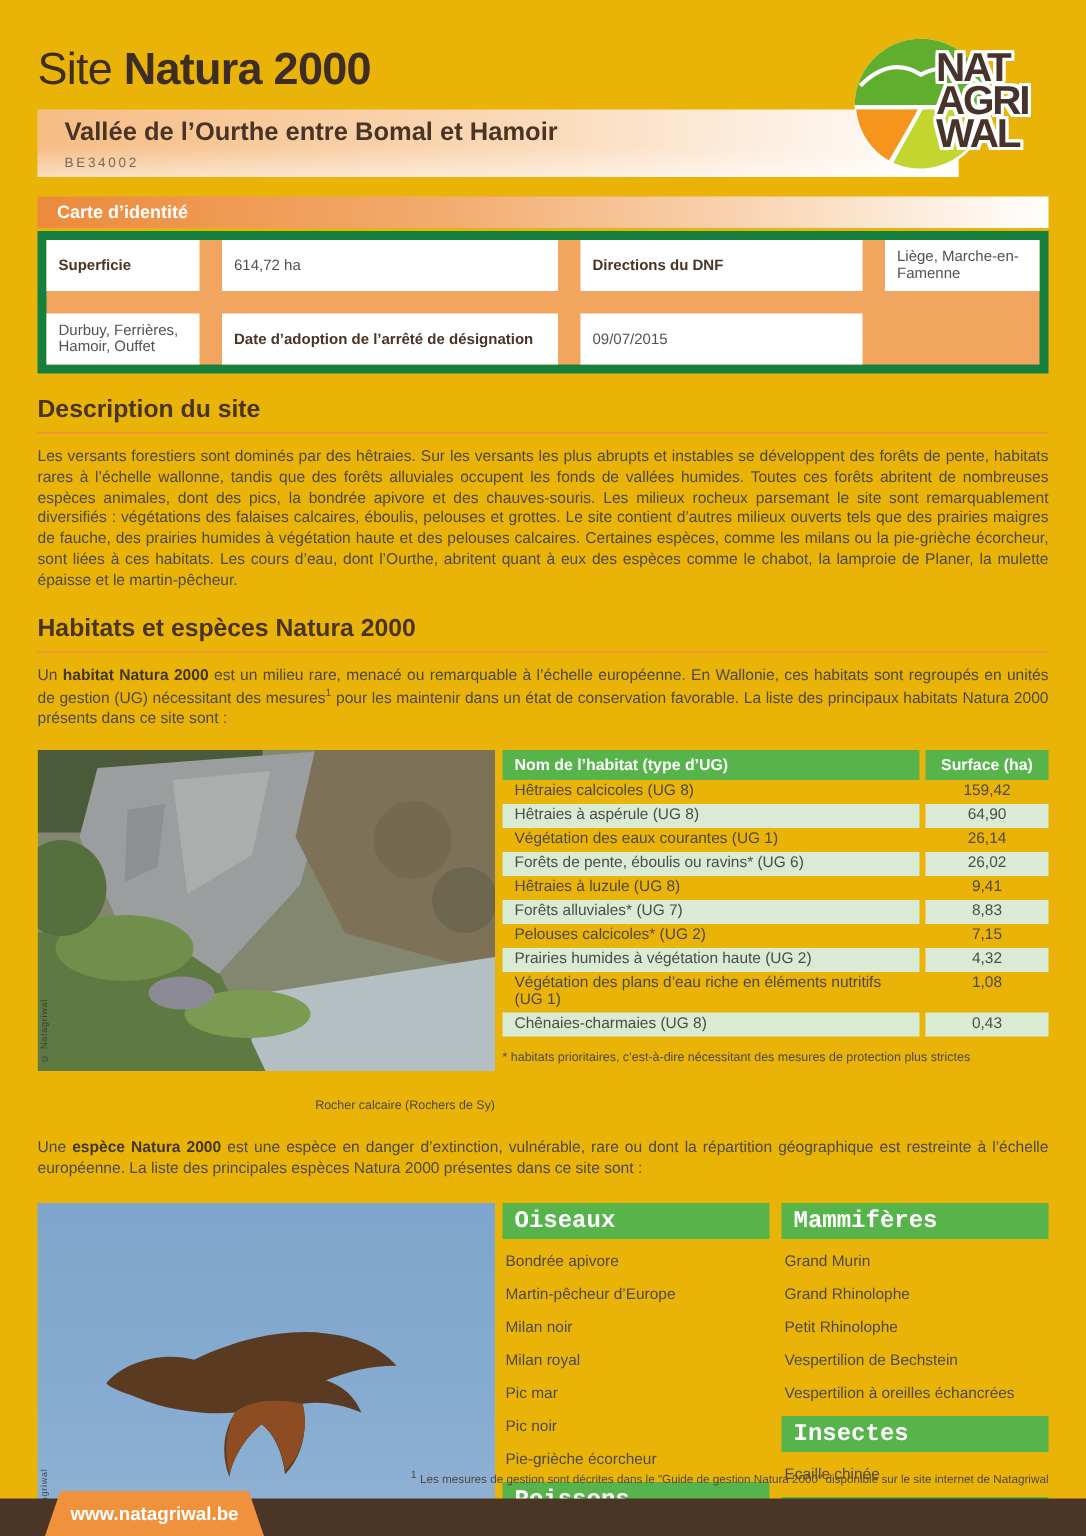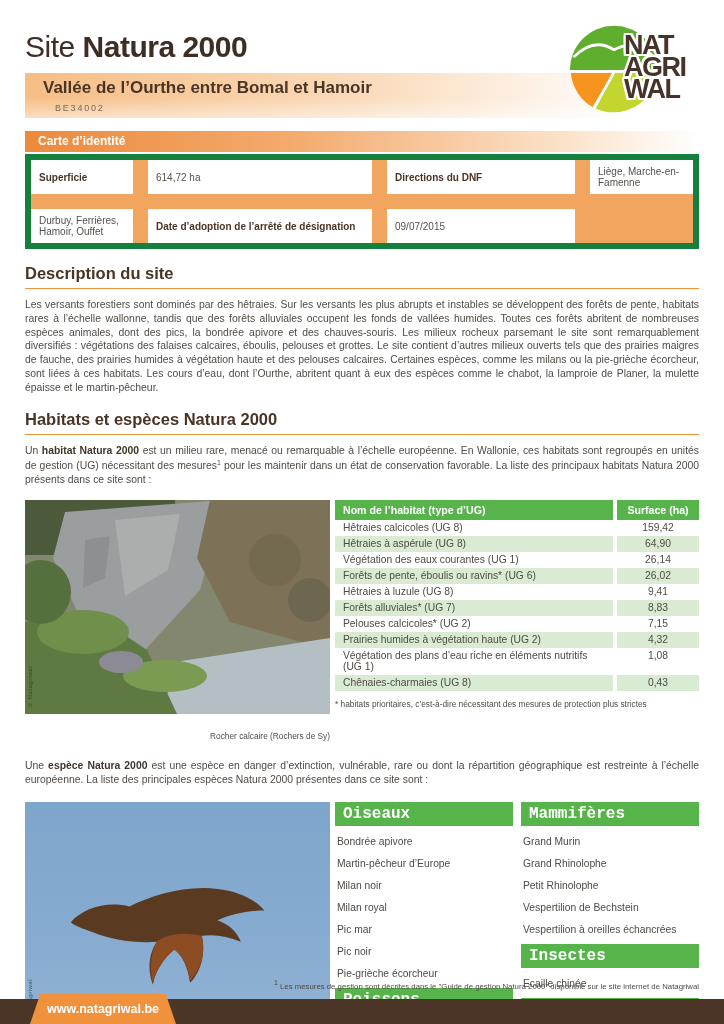--- a/index.html
+++ b/index.html
@@ -1,28 +1,28 @@
 <!DOCTYPE html>
 <html><head>
 <meta charset="utf-8">
 <style>
   * { margin:0; padding:0; box-sizing:border-box; }
   body { background:#888; font-family:"Liberation Sans", sans-serif; }
-  .page { position:relative; width:724px; height:1024px; background:#ffffff; margin:0 auto; overflow:hidden; }
+  .page { position:relative; width:724px; height:1024px; background:#eab308; margin:0 auto; overflow:hidden; }
   .content { padding:0 25px; }
 
   
   .title { margin-top:30px; font-size:30px; color:#3e2d23; letter-spacing:-0.5px; }
   .title .t-light { font-weight:400; }
   .title .t-bold { font-weight:700; }
   .band { margin-top:9px; width:614px; padding:5px 0 5px 18px;
           background:linear-gradient(180deg, rgba(255,255,255,0) 55%, rgba(255,255,255,0.5)),
                      linear-gradient(90deg,#f6bd85 0%,#fadbbb 55%,#ffffff 100%); }
   .band-title { font-size:17px; font-weight:700; color:#4a3425; }
-  .band-code { margin-top:5px; font-size:9px; letter-spacing:1.8px; color:#7a685a;margin-left:12px; }
+  .band-code { margin-top:5px; font-size:9px; letter-spacing:1.8px; color:#7a685a; }
 
   .logo { position:absolute; top:24px; right:10px; width:146px; height:94px; }
   .logo svg.circle { position:absolute; left:0; top:0; }
   .logo-text { position:absolute; left:56px; top:10px; font-weight:700; font-size:27px; line-height:0.82;
                color:#46332a; letter-spacing:-1.5px;
                text-shadow:-2px -2px 0 #fff, 2px -2px 0 #fff, -2px 2px 0 #fff, 2px 2px 0 #fff,
                            -2px 0 0 #fff, 2px 0 0 #fff, 0 -2px 0 #fff, 0 2px 0 #fff; }
 
   
   .card-bar { margin-top:13px; height:21px; line-height:21px; padding-left:13px;

